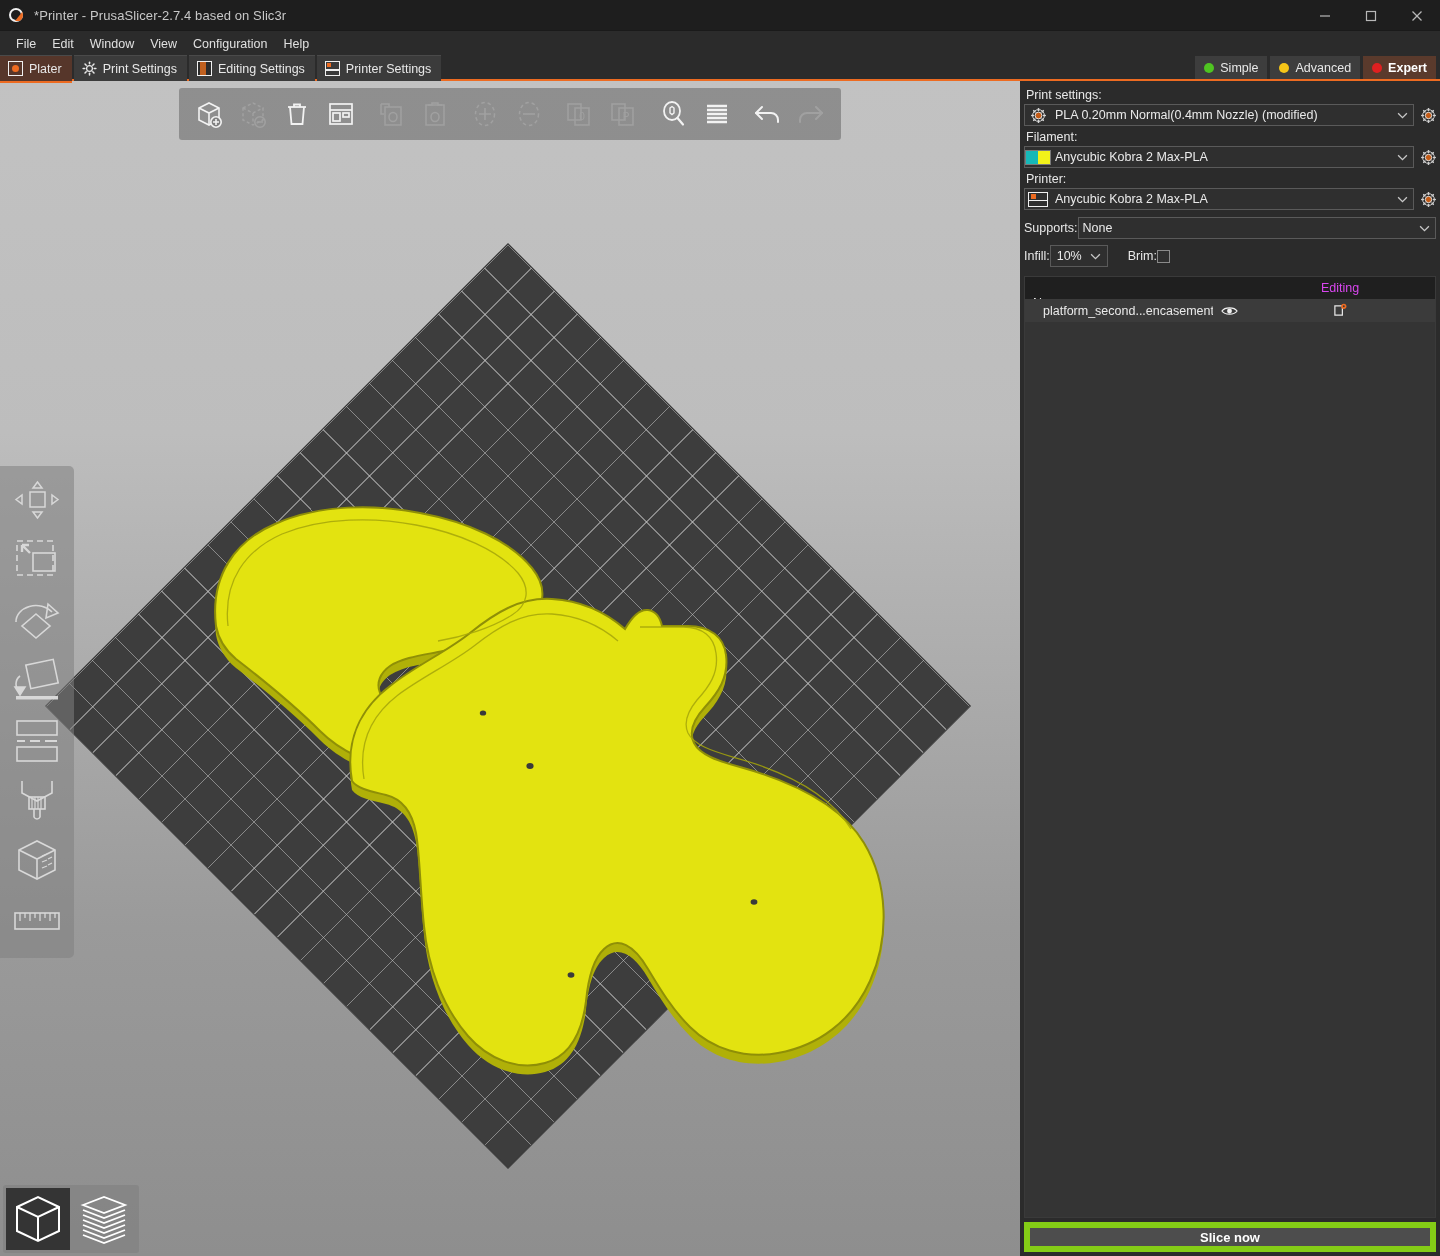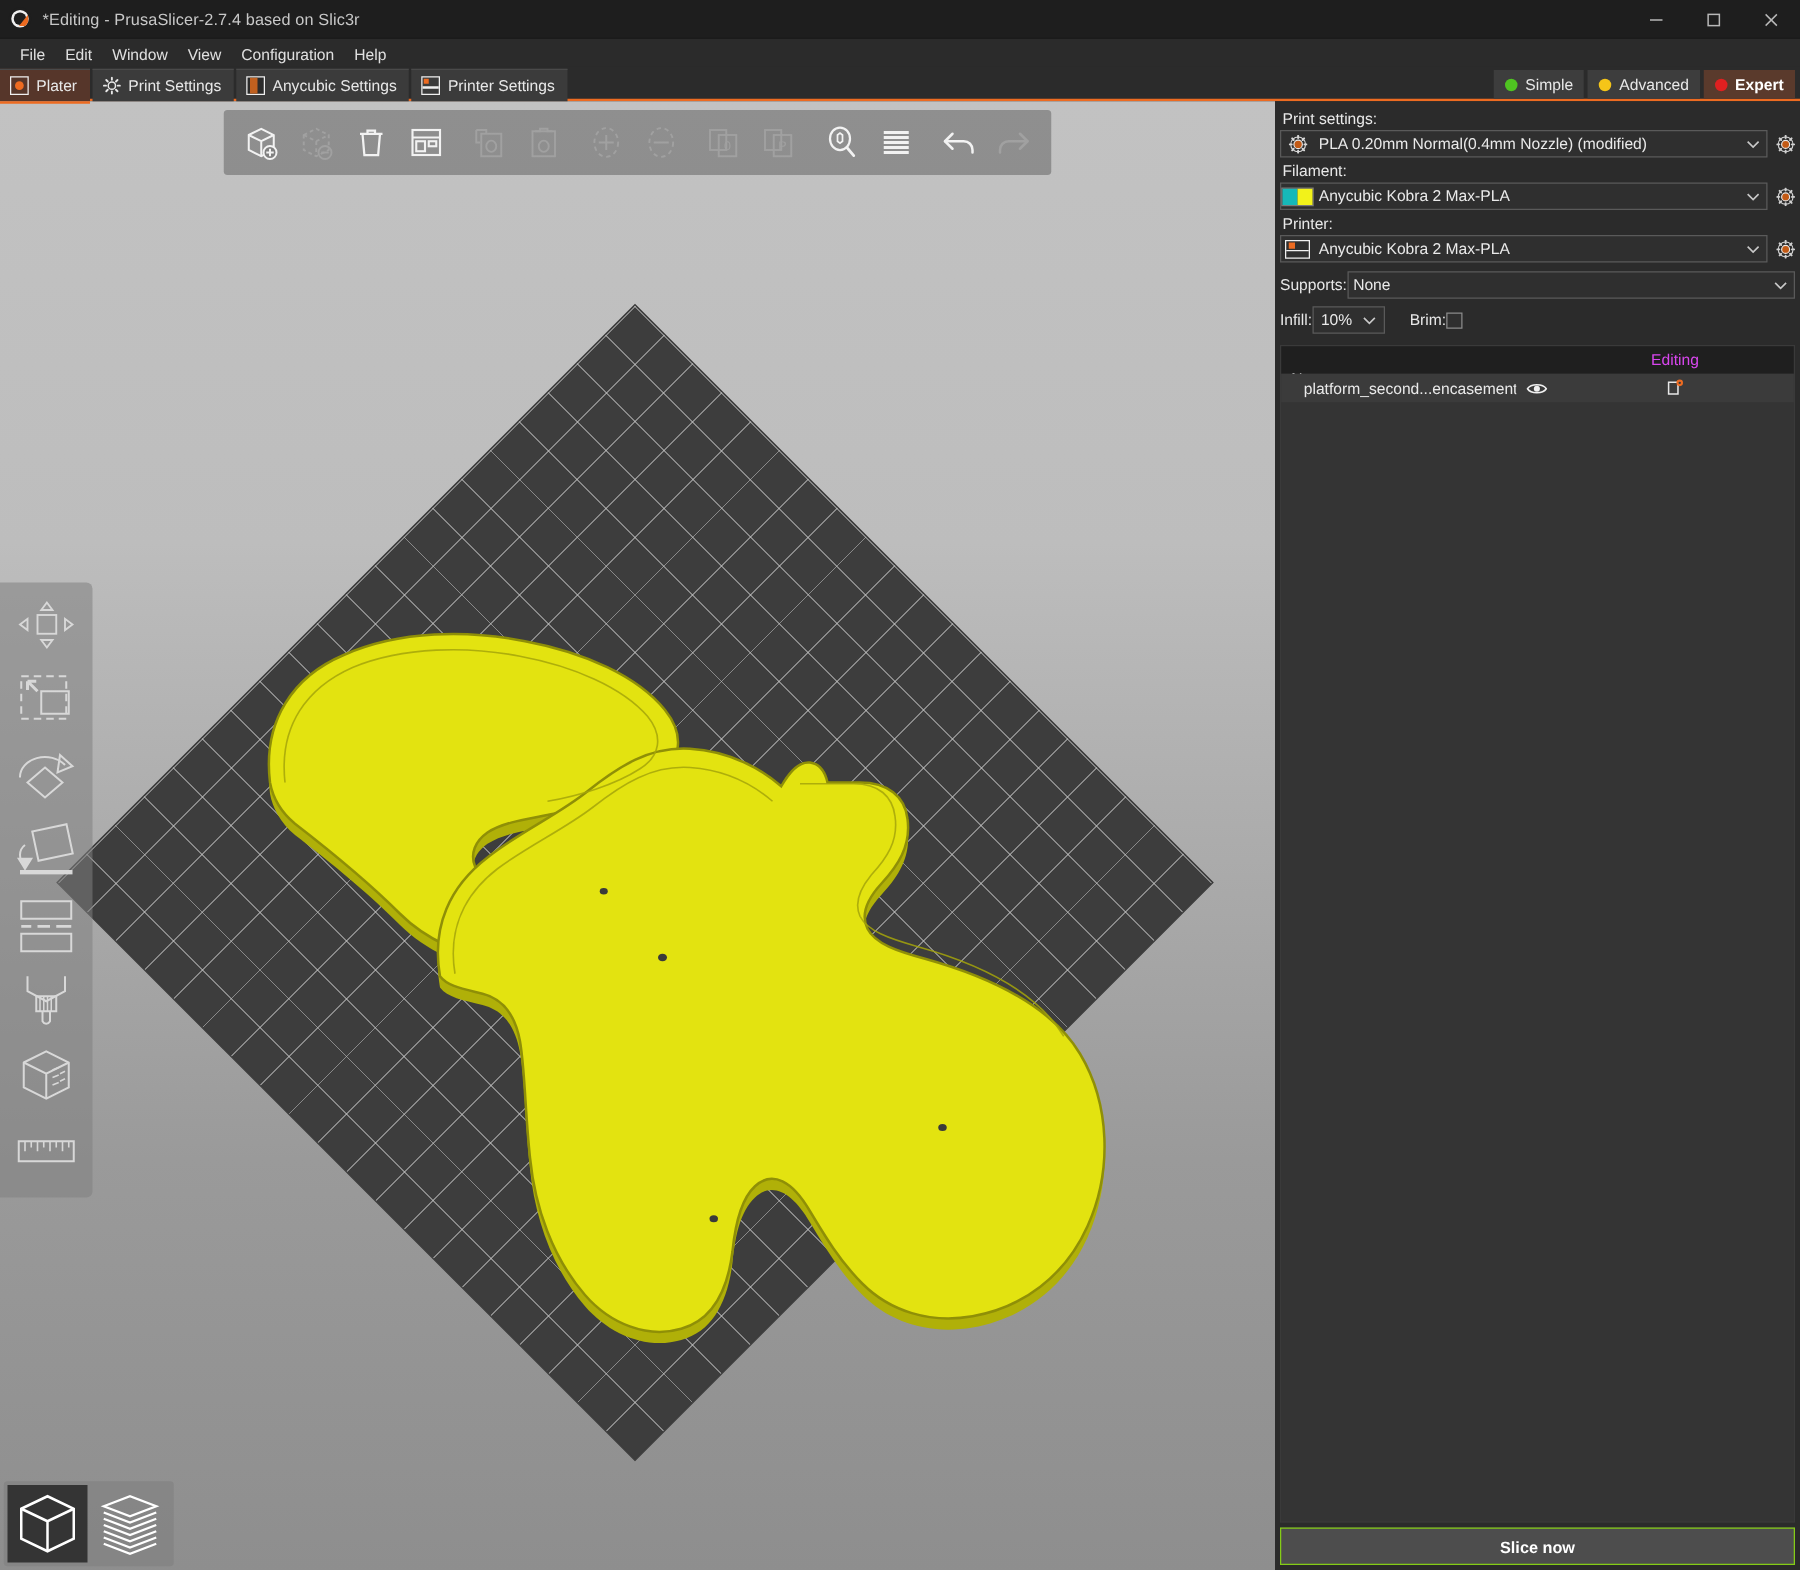--- a/index.html
+++ b/index.html
@@ -308,33 +308,33 @@
     padding-left: 18px; white-space: nowrap; overflow: hidden;
   }
   .or-eye { width: 32px; display: flex; align-items: center; justify-content: center; color:#f0f0f0;}
   .or-edit { width: 190px; display: flex; align-items: center; justify-content: center; }
   .obj-fill { flex: 1; background: #343434; }
 
   
   .slice-area { padding: 4px 0 4px 0; }
   .slice-btn {
     height: 30px; background: #4d4d4d;
-    border: 1px solid #84cc16;
+    border: 6px solid #84cc16;
     display: flex; align-items: center; justify-content: center;
     color: #ffffff; font-size: 13px; font-weight: bold;
   }
 </style>
 </head>
 <body>
 
 <div id="app">
 
   <div class="titlebar">
     <div class="title-icon"></div>
-    <div class="title-text">*Editing - PrusaSlicer-2.7.4 based on Slic3r</div>
+    <div class="title-text">*Printer - PrusaSlicer-2.7.4 based on Slic3r</div>
     <div class="win-controls">
       <div class="win-btn">
         <svg width="12" height="12" viewBox="0 0 12 12">
             <line x1="1" y1="6" x2="11" y2="6" stroke="currentColor" stroke-width="1.2"></line>
           </svg>
       </div>
       <div class="win-btn">
         <svg width="12" height="12" viewBox="0 0 12 12">
             <rect x="1.5" y="1.5" width="9" height="9" fill="none" stroke="currentColor" stroke-width="1.2"></rect>
           </svg>
@@ -375,21 +375,21 @@
               <line x1="11.5" y1="11.5" x2="12.8" y2="12.8"></line>
             <line x1="12.8" y1="3.2" x2="11.5" y2="4.5"></line>
               <line x1="4.5" y1="11.5" x2="3.2" y2="12.8"></line>
           </g>
         </svg>
       </span>
       <span>Print Settings</span>
     </div>
     <div class="tab">
       <span class="tab-ico ico-filament"></span>
-      <span>Anycubic Settings</span>
+      <span>Editing Settings</span>
     </div>
     <div class="tab">
       <span class="tab-ico ico-printer"></span>
       <span>Printer Settings</span>
     </div>
 
     <div class="modebar">
       <div class="modebtn">
         <span class="modedot" style="background:#4fc421"></span>
         <span>Simple</span>

